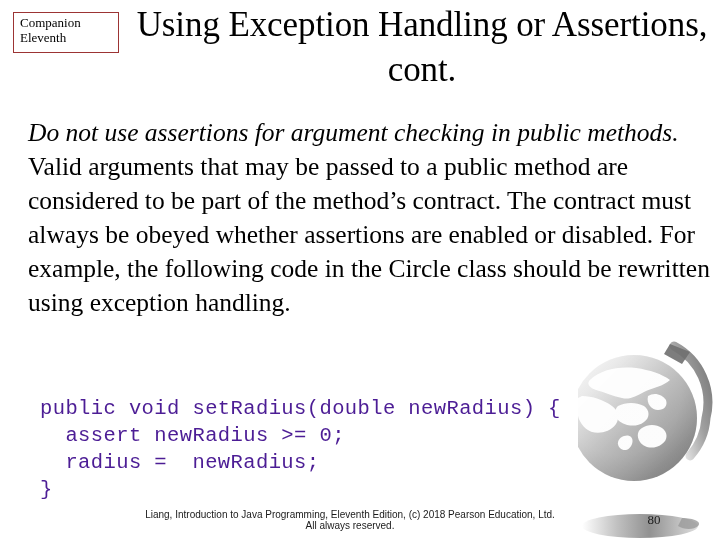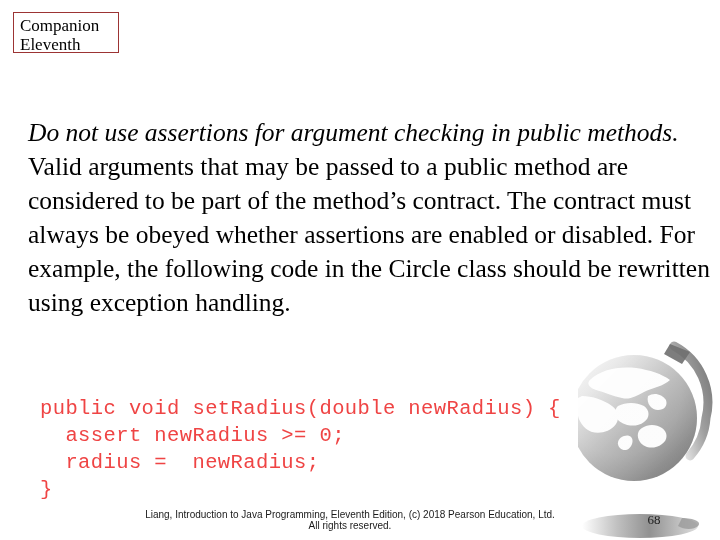--- a/index.html
+++ b/index.html
@@ -28,21 +28,21 @@
     left: 13px;
     top: 12px;
     width: 106px;
     height: 41px;
     box-sizing: border-box;
     border: 1.5px solid #9c3434;
     background: #ffffff;
     padding: 3px 0 0 6px;
     line-height: 1.12;
     font-family: "Liberation Serif", "DejaVu Serif", serif;
-    font-size: 17px;
+    font-size: 13px;
     color: #000000;
   }
   #companion-badge .bline { display: block; white-space: nowrap; }
 
   
   #title {
     position: absolute;
     left: 132px;
     top: 2px;
     width: 580px;
@@ -83,21 +83,21 @@
 
   
   #code-block {
     position: absolute;
     left: 40px;
     top: 395px;
     margin: 0;
     font-family: "Liberation Mono", "DejaVu Sans Mono", monospace;
     font-size: 20.5px;
     line-height: 27px;
-    color: #ef4444;
+    color: #4c1d95;
     white-space: pre;
     letter-spacing: 0.4px;
   }
 
   
   #footer {
     position: absolute;
     left: 100px;
     top: 509px;
     width: 500px;
@@ -125,20 +125,21 @@
 </head>
 <body>
 
 <div id="slide">
 
   <div id="companion-badge">
     <span class="bline">Companion</span>
     <span class="bline">Eleventh</span>
   </div>
 
+  <h1 id="title">Using Exception Handling or Assertions, cont.</h1>
 
   <div id="globe-decoration">
     <svg width="142" height="200" viewBox="0 0 142 200" xmlns="http://www.w3.org/2000/svg">
       <defs>
         <linearGradient id="globeGrad" x1="0" y1="0" x2="1" y2="1">
           <stop offset="0%" stop-color="#ffffff"></stop>
           <stop offset="22%" stop-color="#e2e2e2"></stop>
           <stop offset="52%" stop-color="#a8a8a8"></stop>
           <stop offset="80%" stop-color="#7c7c7c"></stop>
           <stop offset="100%" stop-color="#6a6a6a"></stop>
@@ -188,18 +189,18 @@
 
   <p id="body-text"><em class="emph">Do not use assertions for argument checking in public methods.</em><span> Valid arguments that may be passed to a public method are considered to be part of the method’s contract. The contract must always be obeyed whether assertions are enabled or disabled. For example, the following code in the Circle class should be rewritten using exception handling.</span></p>
 
   <pre id="code-block">public void setRadius(double newRadius) {
   assert newRadius &gt;= 0;
   radius =  newRadius;
 }</pre>
 
   <div id="footer">
     <span class="fline">Liang, Introduction to Java Programming, Eleventh Edition, (c) 2018 Pearson Education, Ltd.</span>
-    <span class="fline">All rights reserved.</span>
+    <span class="fline">All always reserved.</span>
   </div>
 
-  <div id="page-number">68</div>
+  <div id="page-number">80</div>
 
 </div>
 
 </body></html>

